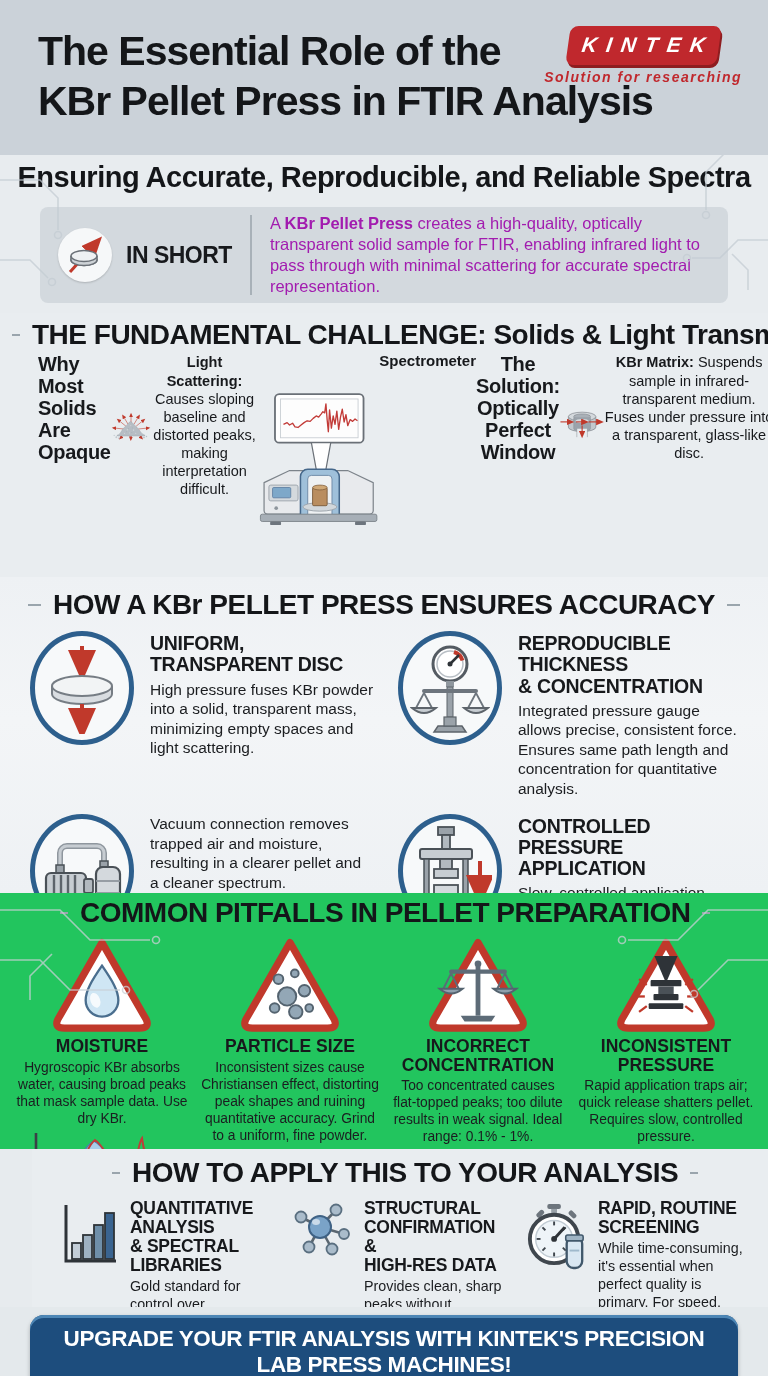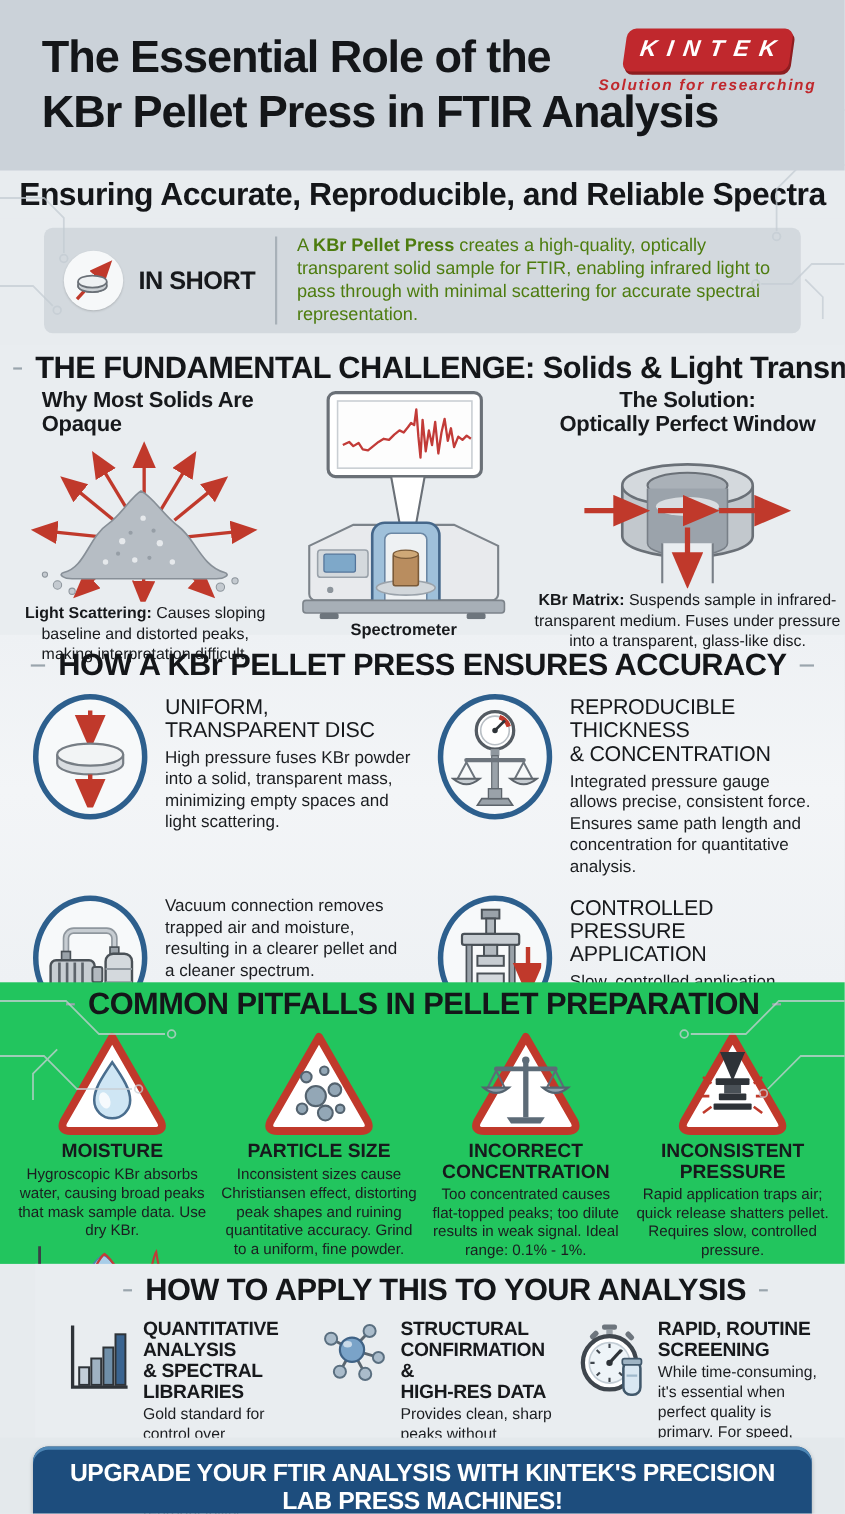--- a/index.html
+++ b/index.html
@@ -44,46 +44,46 @@
     background:#d3d9de;border-radius:8px;display:flex;align-items:center;
     padding:6px 18px;gap:14px;min-height:58px;
   }
   .inshort-icon{
     width:54px;height:54px;border-radius:50%;background:#f6f8f9;flex:none;
     display:flex;align-items:center;justify-content:center;
     box-shadow:0 1px 2px rgba(0,0,0,.18);
   }
   .inshort-label{font-size:23px;font-weight:700;flex:none;letter-spacing:-0.5px;}
   .inshort-divider{width:2px;align-self:stretch;background:#a8b1b8;flex:none;margin:2px 4px;}
-  .inshort-text{font-size:16.5px;line-height:1.28;color:#4d7c0f;}
+  .inshort-text{font-size:16.5px;line-height:1.28;color:#a21caf;}
   .b{font-weight:700;}
 
   
   .sec-head{display:flex;align-items:center;gap:12px;padding:0 12px;flex:none;}
   .sec-head .rule{height:2px;background:#9aa5ad;flex:1;min-width:8px;}
   .sec-head h2{margin:0;font-size:28px;font-weight:700;letter-spacing:-0.5px;white-space:nowrap;color:#141619;}
 
   
   .challenge{height:264px;background:#e9edf0;flex:none;padding-top:6px;box-sizing:border-box;}
   .challenge-cols{display:grid;grid-template-columns:252px 218px 298px;padding:0 0 0 6px;}
-  .ch-col{position:relative;display:flex;flex-direction:column;align-items:center;}
+  .ch-col{position:relative;display:flex;flex-direction:row;align-items:flex-start;}
   .ch-heading{font-size:20px;font-weight:700;letter-spacing:-0.3px;line-height:1.1;margin:2px 0 0;white-space:pre-line;}
   .ch-heading.left{align-self:flex-start;padding-left:32px;}
   .ch-heading.center{text-align:center;}
   .ch-caption{font-size:14.5px;line-height:1.25;text-align:center;margin-top:2px;max-width:236px;}
   .spectro-caption{font-size:15px;font-weight:700;text-align:center;margin-top:1px;}
 
   
   .accuracy{height:316px;flex:none;box-sizing:border-box;padding-top:12px;
     background:linear-gradient(180deg,#eef1f4 0%,#f3f5f7 45%,#eef1f4 100%);}
   .acc-grid{display:grid;grid-template-columns:1fr 1fr;column-gap:24px;row-gap:16px;padding:10px 26px 0 30px;}
   .acc-item{display:flex;gap:16px;align-items:flex-start;}
   .acc-icon{flex:none;width:104px;height:114px;border-radius:50%;background:#f7f9fa;
     border:5px solid #2d5f8d;box-sizing:border-box;display:flex;align-items:center;justify-content:center;}
-  .acc-title{font-size:19.5px;font-weight:400;line-height:1.08;letter-spacing:-0.3px;white-space:pre-line;margin:2px 0 4px;}
+  .acc-title{font-size:19.5px;font-weight:700;line-height:1.08;letter-spacing:-0.3px;white-space:pre-line;margin:2px 0 4px;}
   .acc-body{font-size:15.5px;line-height:1.26;color:#1b1d20;}
 
   
   .pitfalls{height:256px;background:#22c55e;flex:none;box-sizing:border-box;padding-top:4px;}
   .pit-grid{display:grid;grid-template-columns:repeat(4,1fr);padding:4px 8px 0;}
   .pit-item{display:flex;flex-direction:column;align-items:center;}
   .pit-title{font-size:17.5px;font-weight:700;line-height:1.05;text-align:center;white-space:pre-line;margin:4px 0 3px;}
   .pit-body{font-size:13.8px;line-height:1.24;text-align:center;padding:0 4px;color:#1b1d20;}
   .pit-chart{margin-top:2px;}
   .pit-chart-row{display:flex;gap:6px;margin-top:4px;}

